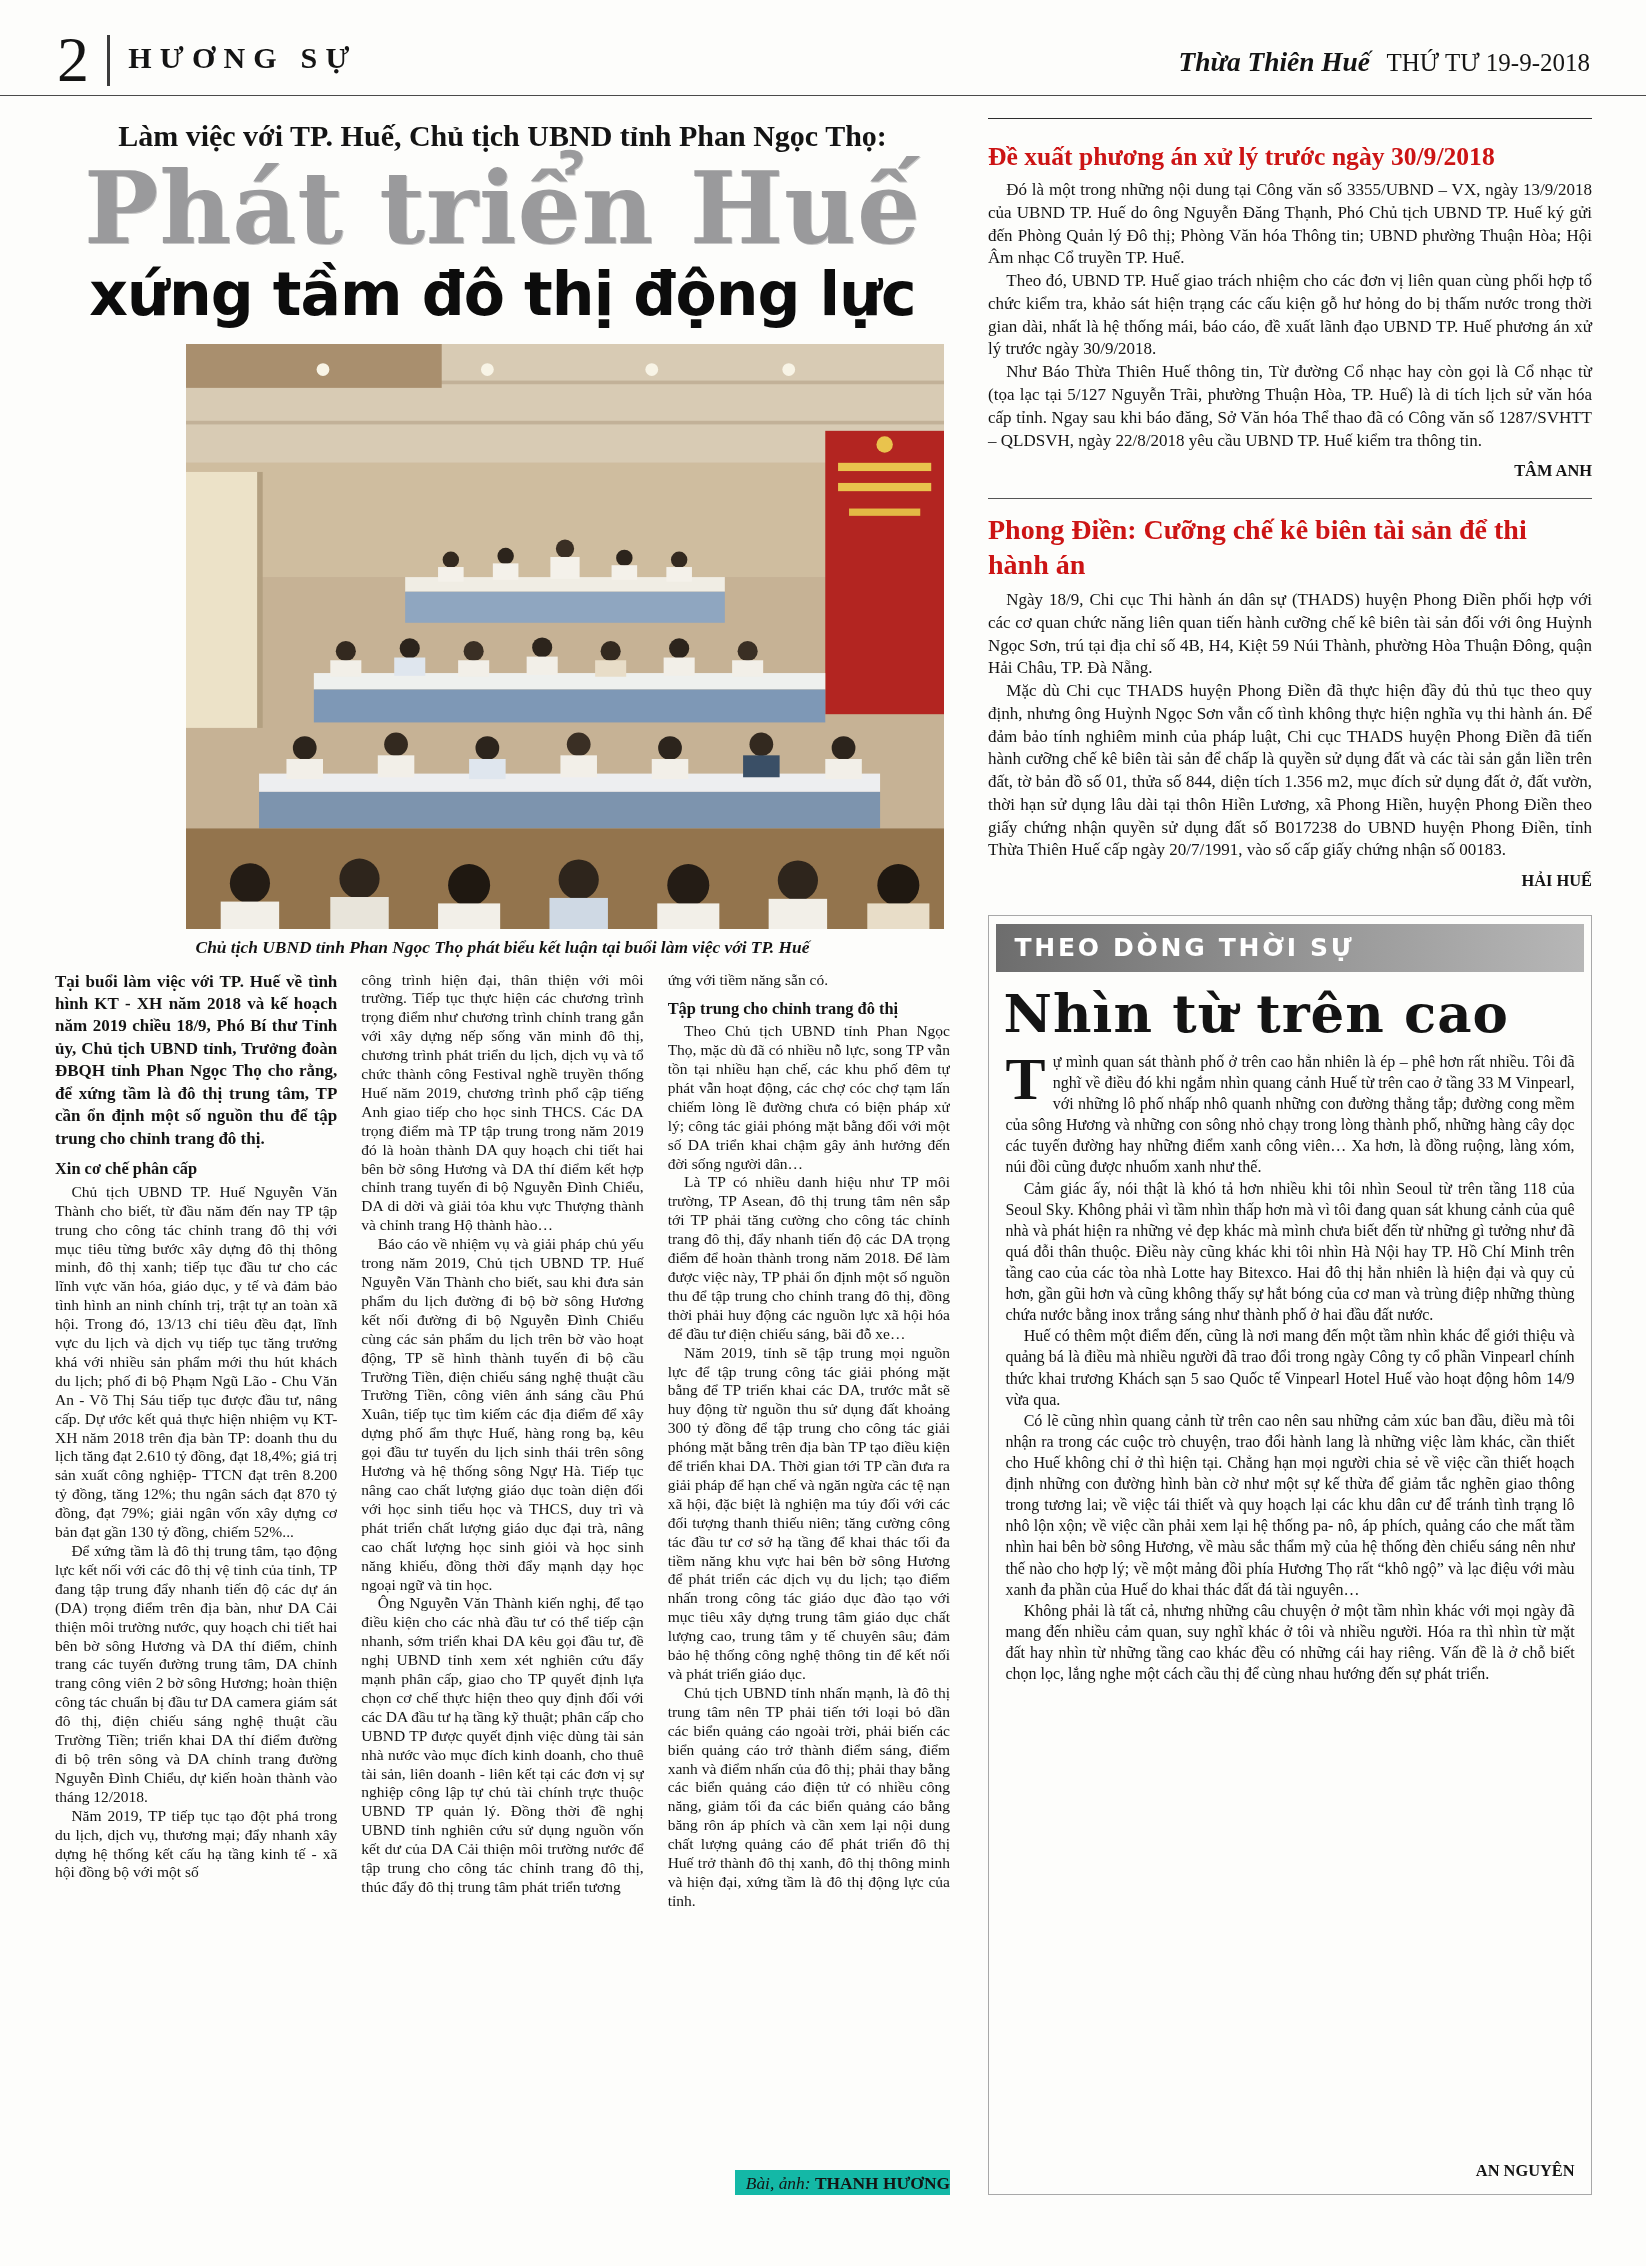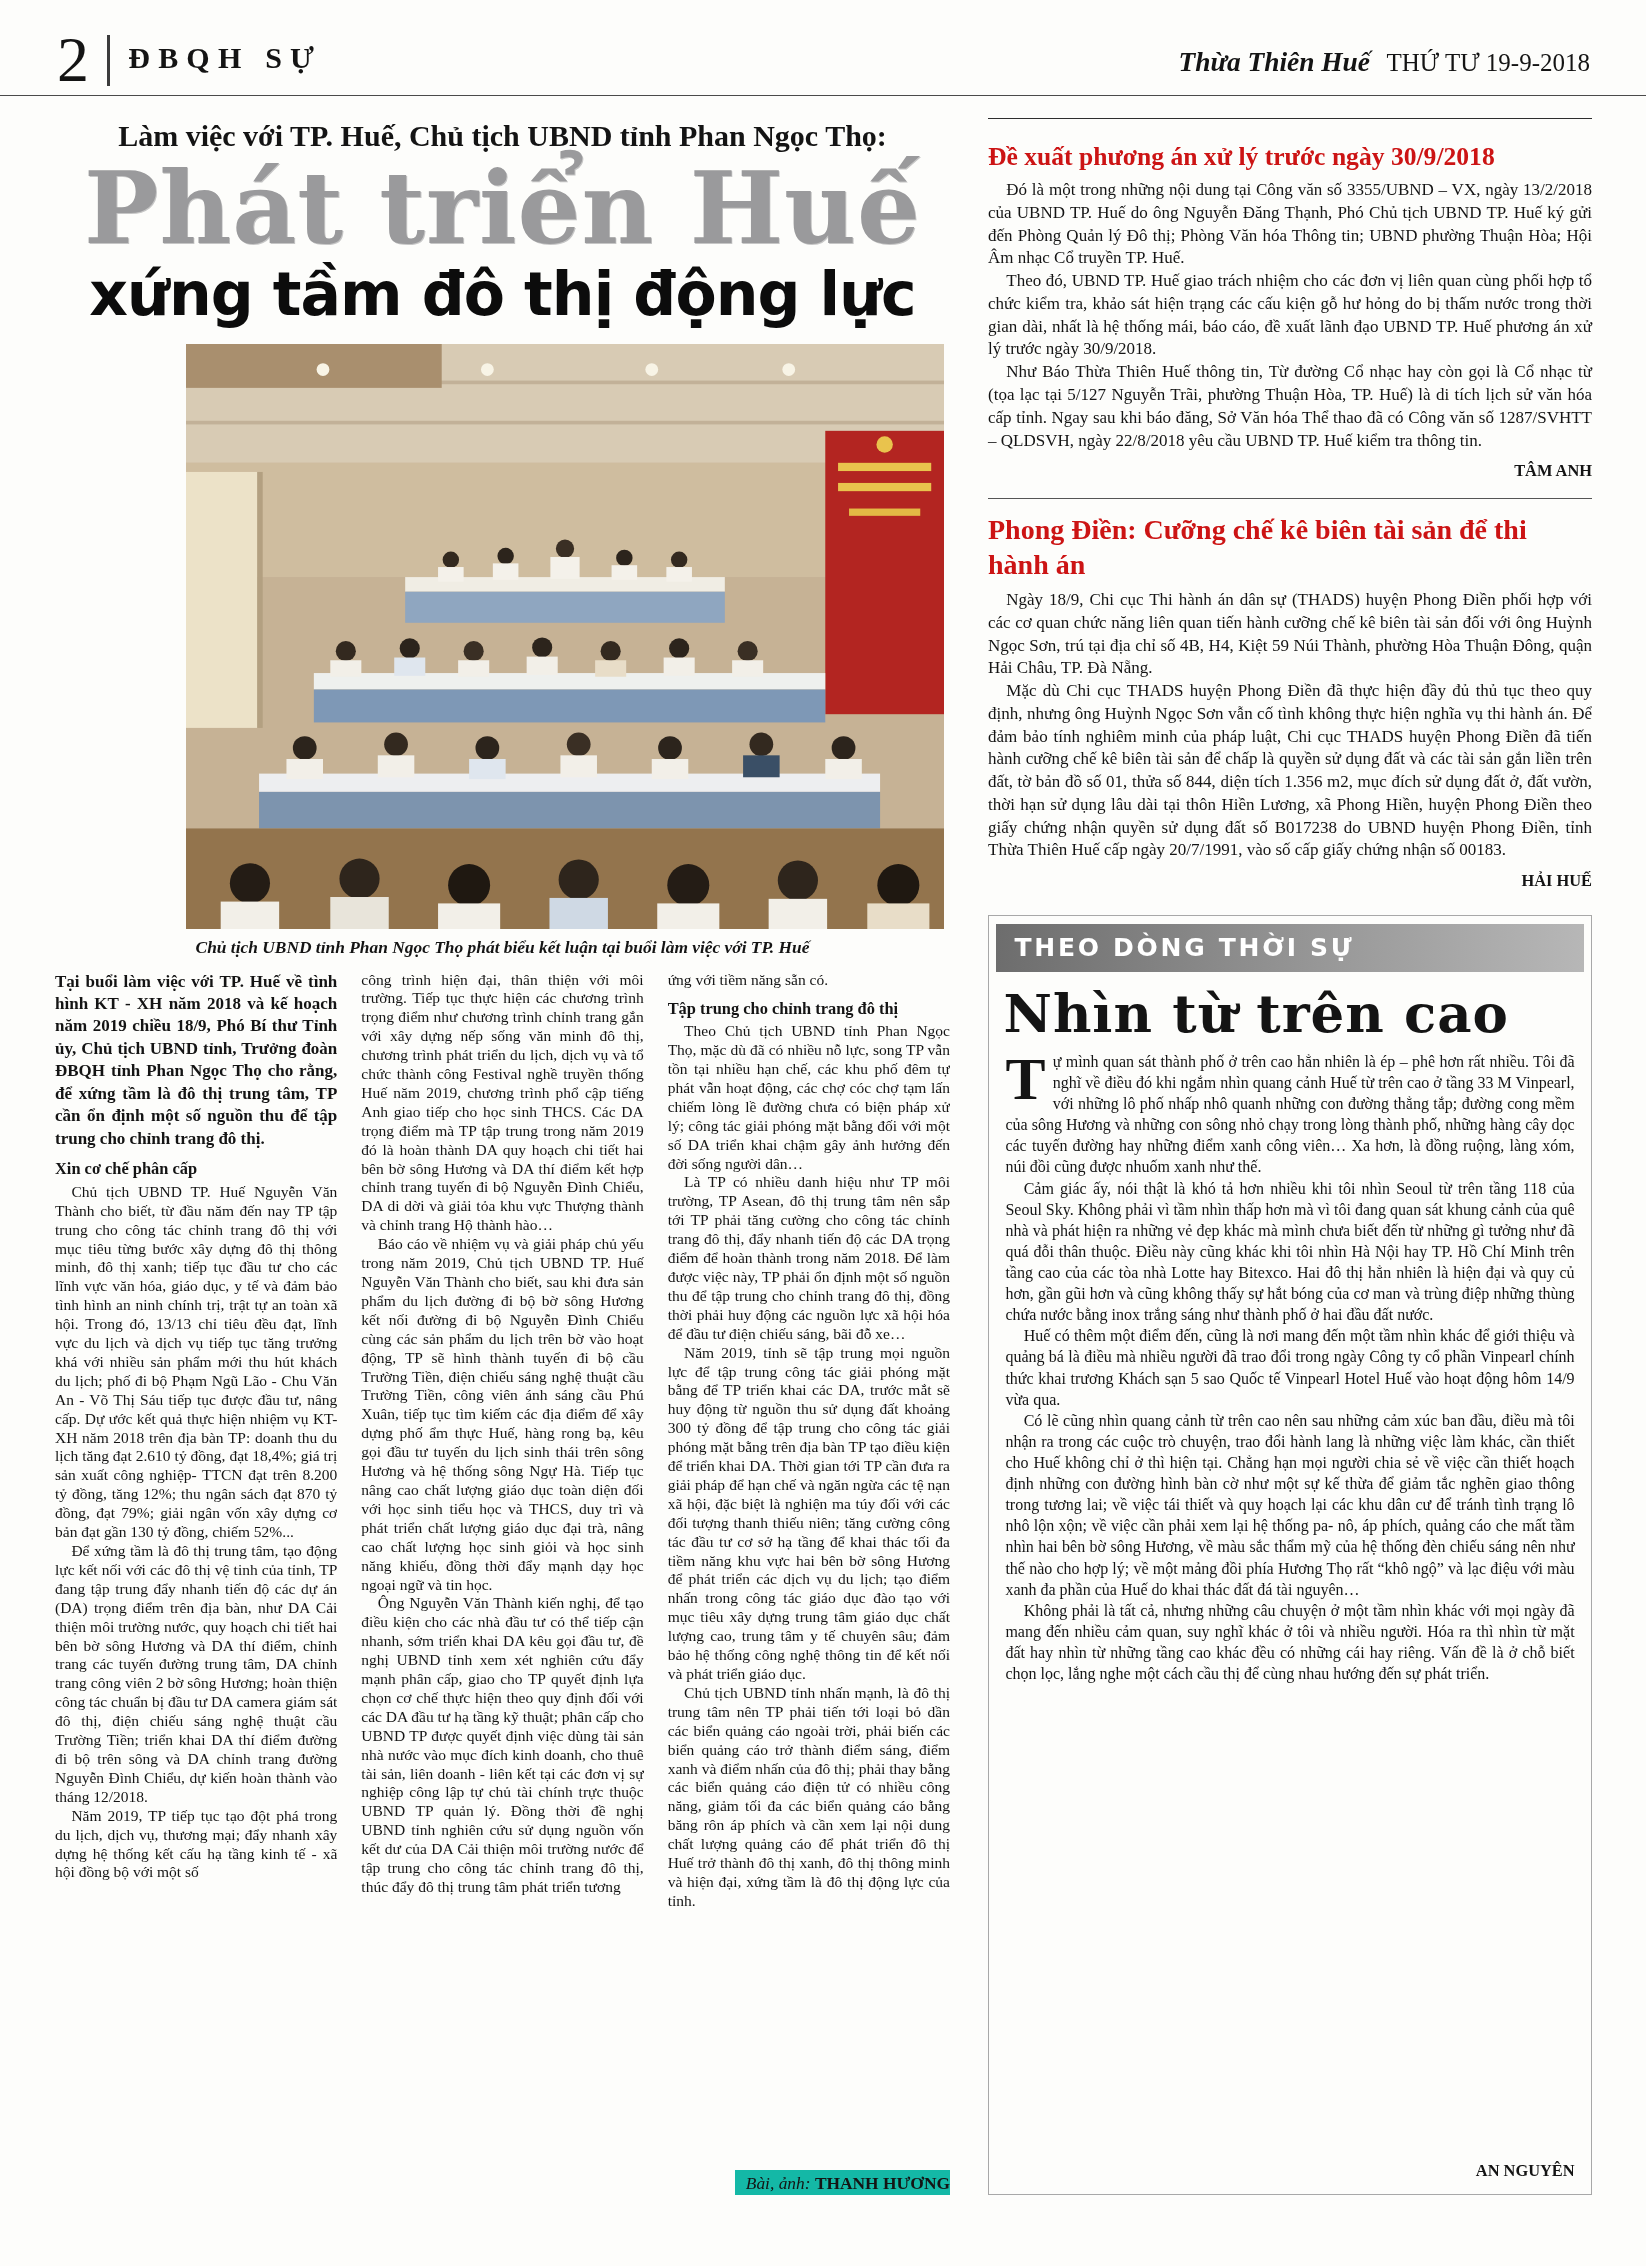--- a/index.html
+++ b/index.html
@@ -69,21 +69,21 @@
 </style>
 </head>
 <body>
 
 <div class="page">
 
   <header class="header">
     <div class="header-left">
       <span class="page-number">2</span>
       <span class="header-divider"></span>
-      <span class="section-name">ĐBQH SỰ</span>
+      <span class="section-name">HƯƠNG SỰ</span>
     </div>
     <div class="header-right">
       <span class="masthead">Thừa Thiên Huế</span>
       <span class="issue-date">THỨ TƯ 19-9-2018</span>
     </div>
   </header>
 
   <div class="content">
 
     <main class="main">
@@ -218,21 +218,21 @@
           </div>
         </div>
       </div>
     </main>
 
     <aside class="sidebar">
 
       <section class="sb-art sb-art1">
         <h2 class="sb-red-title" style="color: rgb(204, 20, 20);">Đề xuất phương án xử lý trước ngày 30/9/2018</h2>
         <div>
-            <p class="t-p">Đó là một trong những nội dung tại Công văn số 3355/UBND – VX, ngày 13/2/2018 của UBND TP. Huế do ông Nguyễn Đăng Thạnh, Phó Chủ tịch UBND TP. Huế ký gửi đến Phòng Quản lý Đô thị; Phòng Văn hóa Thông tin; UBND phường Thuận Hòa; Hội Âm nhạc Cổ truyền TP. Huế.</p>
+            <p class="t-p">Đó là một trong những nội dung tại Công văn số 3355/UBND – VX, ngày 13/9/2018 của UBND TP. Huế do ông Nguyễn Đăng Thạnh, Phó Chủ tịch UBND TP. Huế ký gửi đến Phòng Quản lý Đô thị; Phòng Văn hóa Thông tin; UBND phường Thuận Hòa; Hội Âm nhạc Cổ truyền TP. Huế.</p>
             <p class="t-p">Theo đó, UBND TP. Huế giao trách nhiệm cho các đơn vị liên quan cùng phối hợp tổ chức kiểm tra, khảo sát hiện trạng các cấu kiện gỗ hư hỏng do bị thấm nước trong thời gian dài, nhất là hệ thống mái, báo cáo, đề xuất lãnh đạo UBND TP. Huế phương án xử lý trước ngày 30/9/2018.</p>
             <p class="t-p">Như Báo Thừa Thiên Huế thông tin, Từ đường Cổ nhạc hay còn gọi là Cổ nhạc từ (tọa lạc tại 5/127 Nguyễn Trãi, phường Thuận Hòa, TP. Huế) là di tích lịch sử văn hóa cấp tỉnh. Ngay sau khi báo đăng, Sở Văn hóa Thể thao đã có Công văn số 1287/SVHTT – QLDSVH, ngày 22/8/2018 yêu cầu UBND TP. Huế kiểm tra thông tin.</p>
           </div>
         <div class="sb-byline">TÂM ANH</div>
       </section>
 
       <div class="sb-divider"></div>
 
       <section class="sb-art sb-art2">
         <h2 class="sb-red-title" style="color: rgb(204, 20, 20);">Phong Điền: Cưỡng chế kê biên tài sản để thi hành án</h2>

